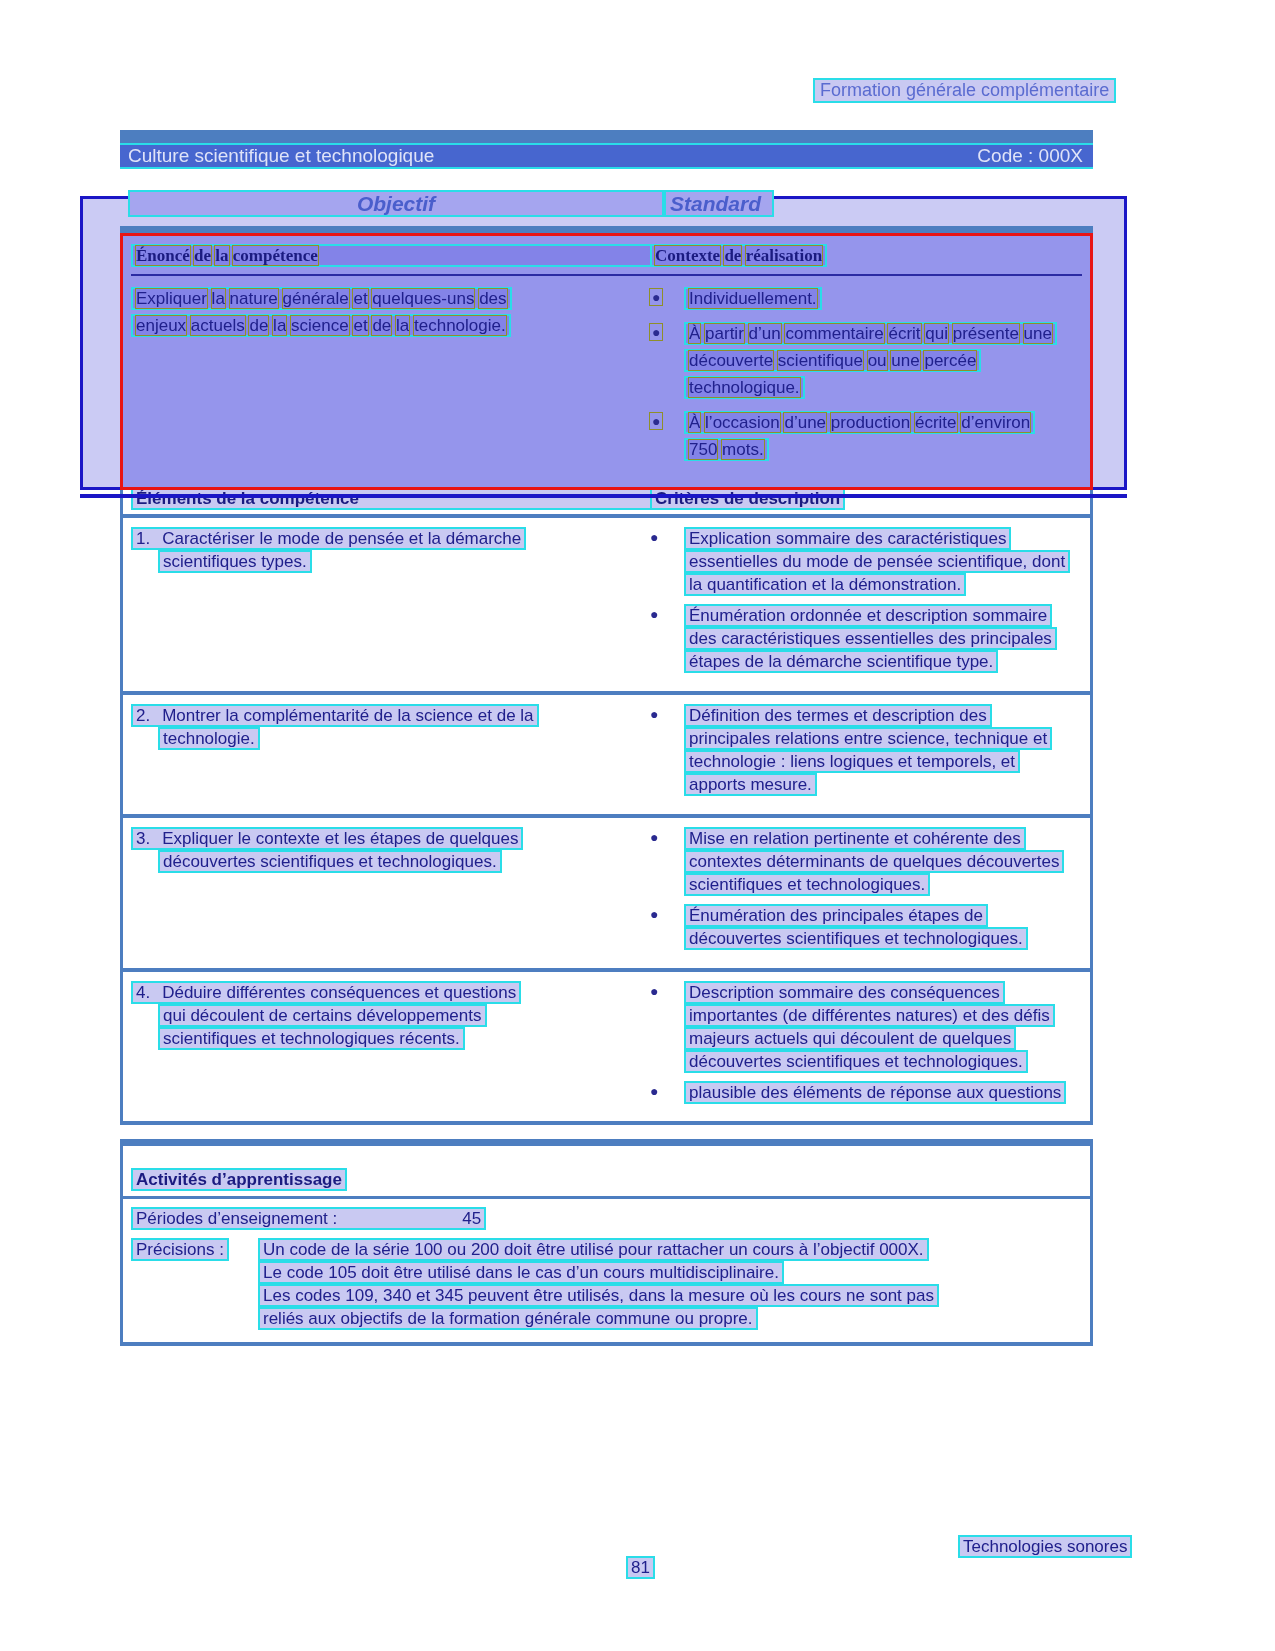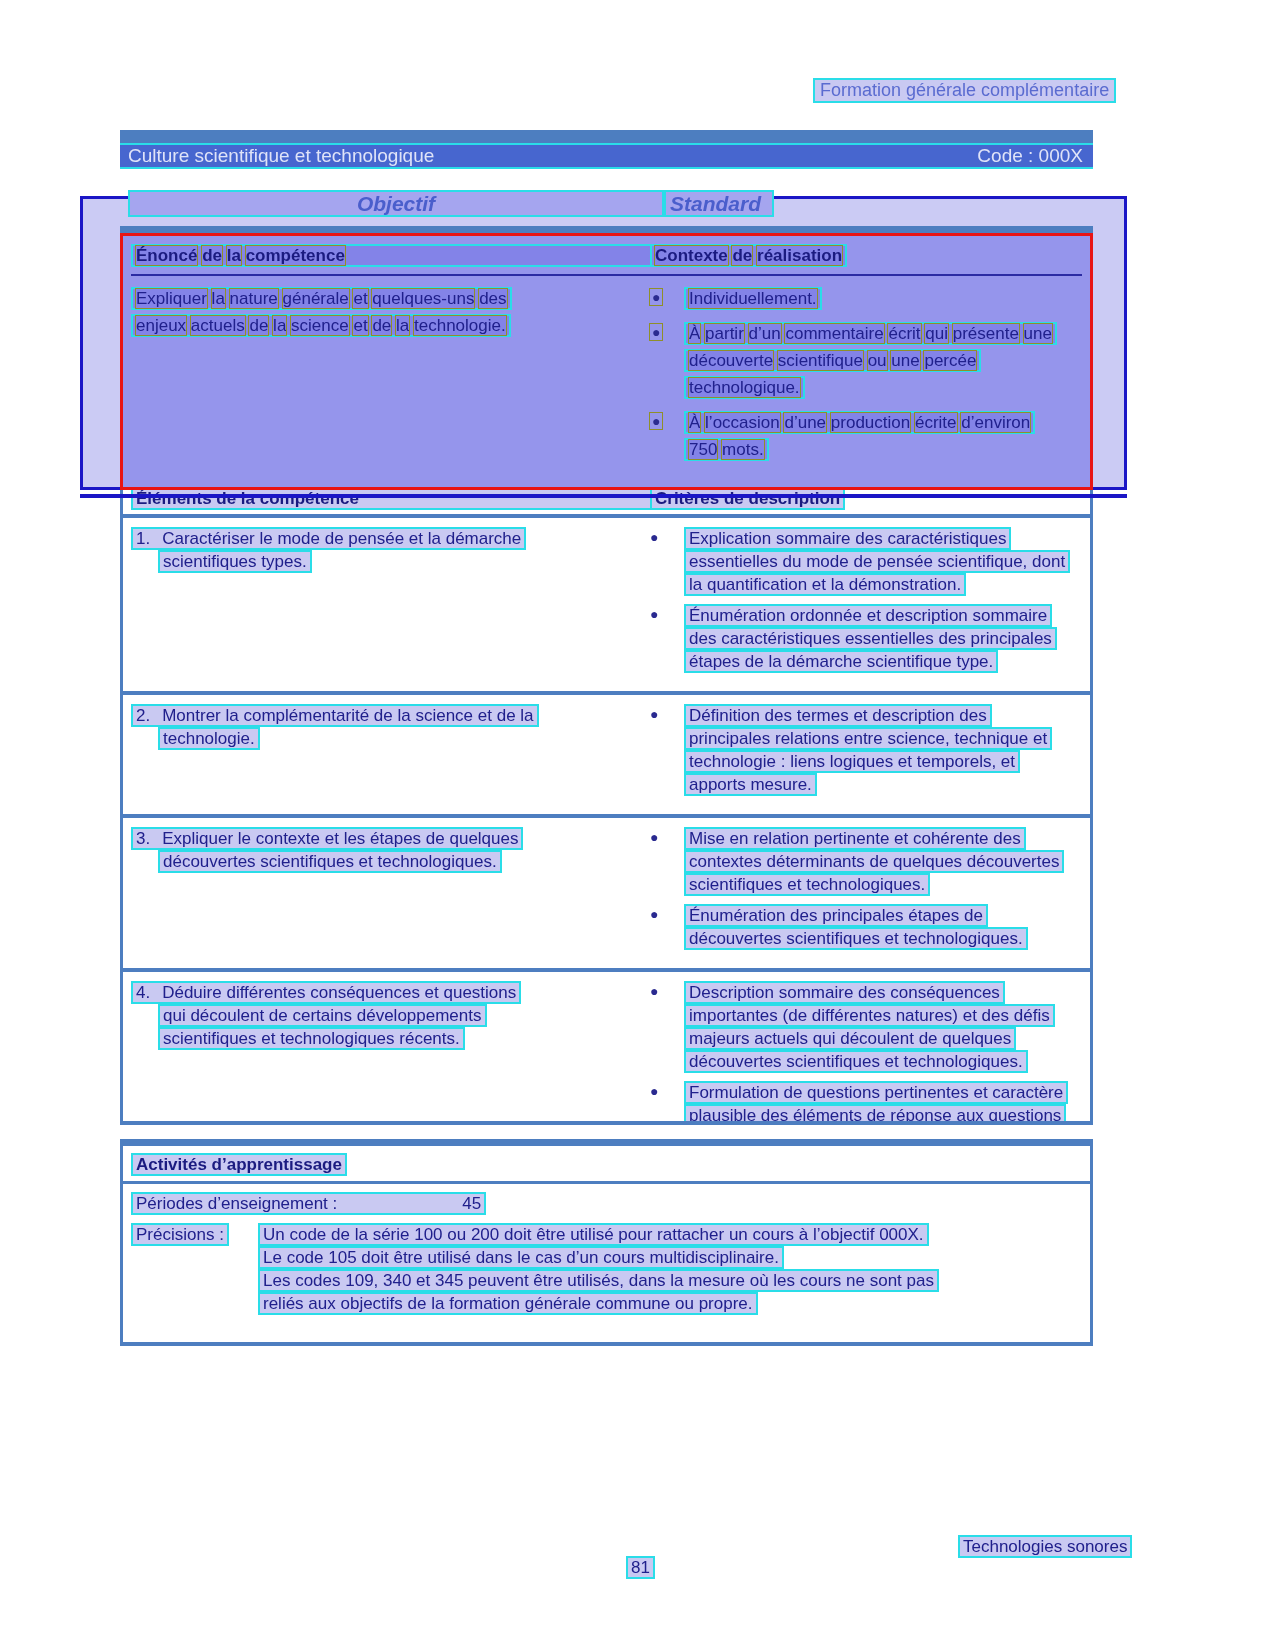--- a/index.html
+++ b/index.html
@@ -54,21 +54,21 @@
   .big-box{left:80px;top:196px;width:1041px;height:288px;border:3px solid var(--bigborder);background:var(--lav);}
   .big-box-bottom{left:80px;top:494px;width:1047px;height:4px;background:var(--bigborder);z-index:6;}
   .obj-row{left:128px;top:190px;z-index:5;}
   .obj-row .hl{background:#a5a5ef;font-size:21px;line-height:21px;font-weight:bold;font-style:italic;color:#4a5ecc;padding:1px 4px;}
   .obj-box{width:524px;text-align:center;}
   .std-box{width:98px;}
   
   .enonce{left:120px;top:226px;width:973px;z-index:4;}
   .steel-strip{height:7px;background:var(--steel);}
   .red-box{border:3px solid var(--red);background:var(--purple);padding:8px 8px 14px 8px;}
-  .hdr-row{display:flex;}
+  .hdr-row{display:flex;font-family:Liberation Serif, serif;}
   .hdr-left{width:519px;flex:none;}
   .navy-rule{height:2px;background:#2b2ba3;margin:7px 0 11px 0;}
   .body-row{display:flex;}
   .col-left{width:519px;flex:none;}
   .col-right{flex:1;}
   .b-row{display:flex;margin-bottom:8px;}
   .b-dot{width:34px;flex:none;color:#2a2a90;font-size:14px;line-height:20px;}
   .b-dot span{padding:0 2px;}
   
   .elements{
@@ -81,21 +81,21 @@
   .sep{height:4px;background:var(--steel);}
   .el-row{display:flex;padding:9px 8px 10px 8px;}
   .el-row + .el-row{border-top:4px solid var(--steel);}
   
   .activites{
     left:120px;top:1139px;width:973px;height:207px;box-sizing:border-box;background:#ffffff;
     border-top:7px solid var(--steel);border-left:3px solid var(--steel);
     border-right:3px solid var(--steel);border-bottom:4px solid var(--steel);
     overflow:hidden;z-index:3;
   }
-  .act-hdr{padding:7px 8px 5px 8px;}
+  .act-hdr{padding:22px 8px 5px 8px;}
   .act-sep{height:3px;background:var(--steel);}
   .act-content{padding:8px 8px 0 8px;}
   .act-line{margin-bottom:6px;height:25px;}
   .gap1{display:inline-block;width:125px;}
   .gap2{display:inline-block;width:108px;}
   .prec-row{display:flex;}
   .p-label{width:127px;flex:none;}
   
   .footer-right{left:958px;top:1535px;}
   .page-num{left:626px;top:1556px;}
@@ -254,21 +254,20 @@
         <div>
           <div class="line"><span class="hl">Description sommaire des conséquences</span></div>
           <div class="line"><span class="hl">importantes (de différentes natures) et des défis</span></div>
           <div class="line"><span class="hl">majeurs actuels qui découlent de quelques</span></div>
           <div class="line"><span class="hl">découvertes scientifiques et technologiques.</span></div>
         </div>
       </div>
       <div class="b-row">
         <span class="b-dot">●</span>
         <div>
-          <div class="line"><span class="hl">Formulation de questions pertinentes et caractère</span></div>
           <div class="line"><span class="hl">plausible des éléments de réponse aux questions</span></div>
 
         </div>
       </div>
     </div>
   </div>
 </div>
 
 <div class="abs big-box-bottom"></div>
 

